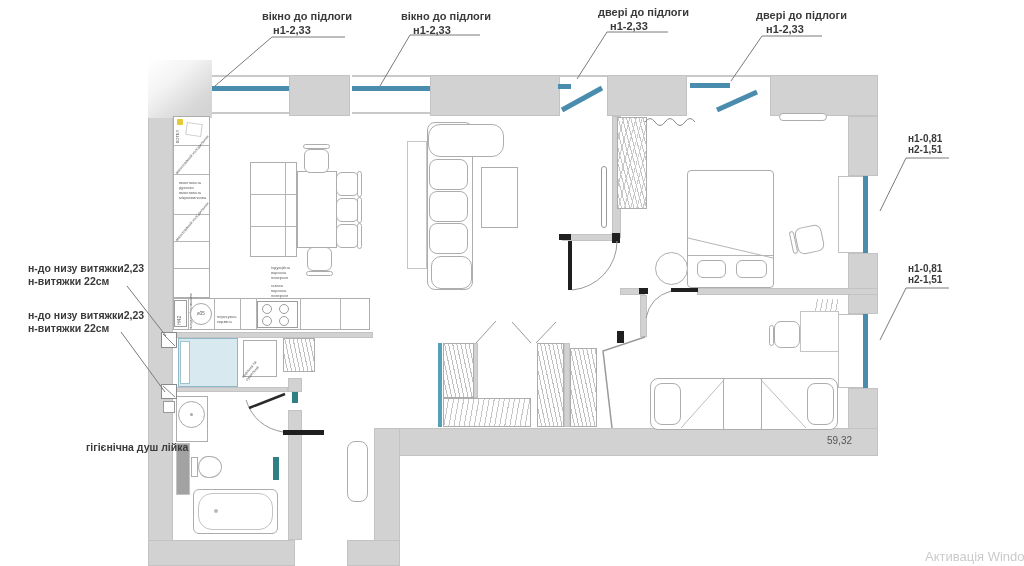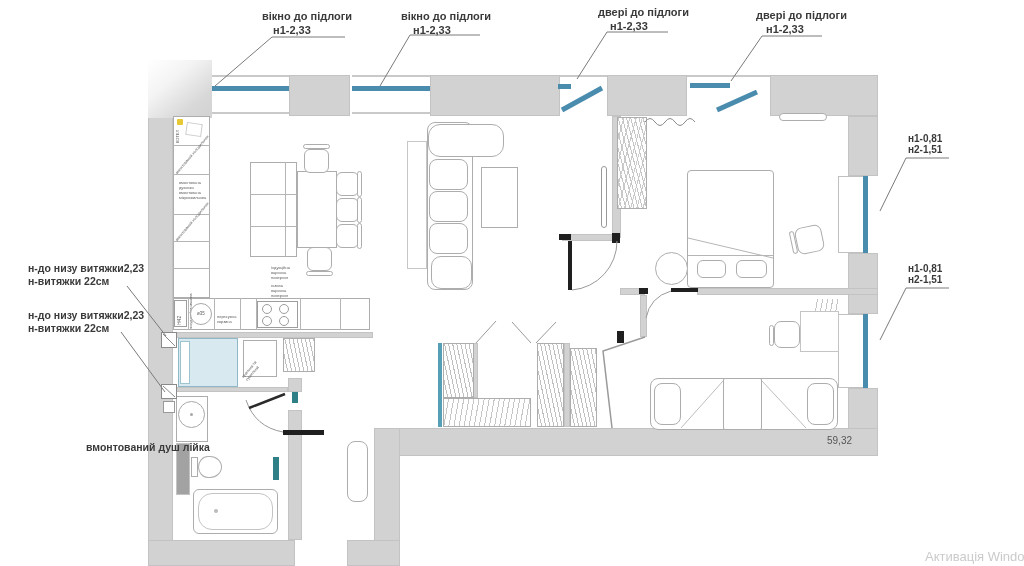--- a/index.html
+++ b/index.html
@@ -250,17 +250,17 @@
   <div class="lab2" style="left:908px;top:133px;">н1-0,81</div>
   <div class="lab2" style="left:908px;top:144px;">н2-1,51</div>
   <div class="lab2" style="left:908px;top:263px;">н1-0,81</div>
   <div class="lab2" style="left:908px;top:274px;">н2-1,51</div>
 
   <div class="lab2" style="left:28px;top:262px;font-size:10.5px;">н-до низу витяжки2,23</div>
   <div class="lab2" style="left:28px;top:275px;font-size:10.5px;">н-витяжки 22см</div>
   <div class="lab2" style="left:28px;top:309px;font-size:10.5px;">н-до низу витяжки2,23</div>
   <div class="lab2" style="left:28px;top:322px;font-size:10.5px;">н-витяжки 22см</div>
 
-  <div class="lab2" style="left:86px;top:441px;font-size:10.5px;">вмонтований душ лійка</div>
+  <div class="lab2" style="left:86px;top:441px;font-size:10.5px;">гігієнічна душ лійка</div>
   <div class="lab2" style="left:827px;top:435px;color:#555;font-weight:400;">59,32</div>
 
   <div class="watermark" style="left:925px;top:549px;">Активація Windows</div>
 </div>
 
 </body></html>

